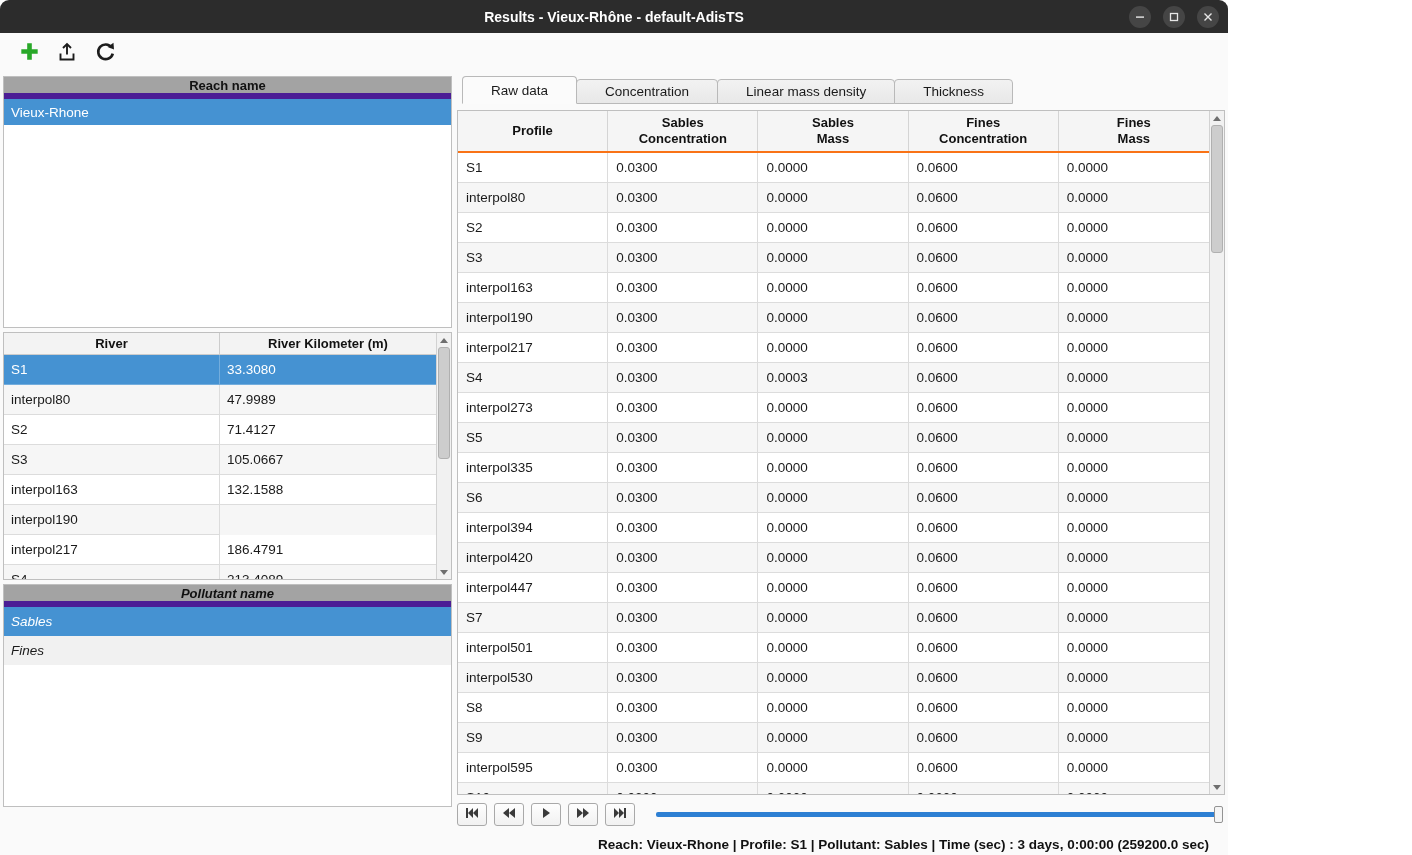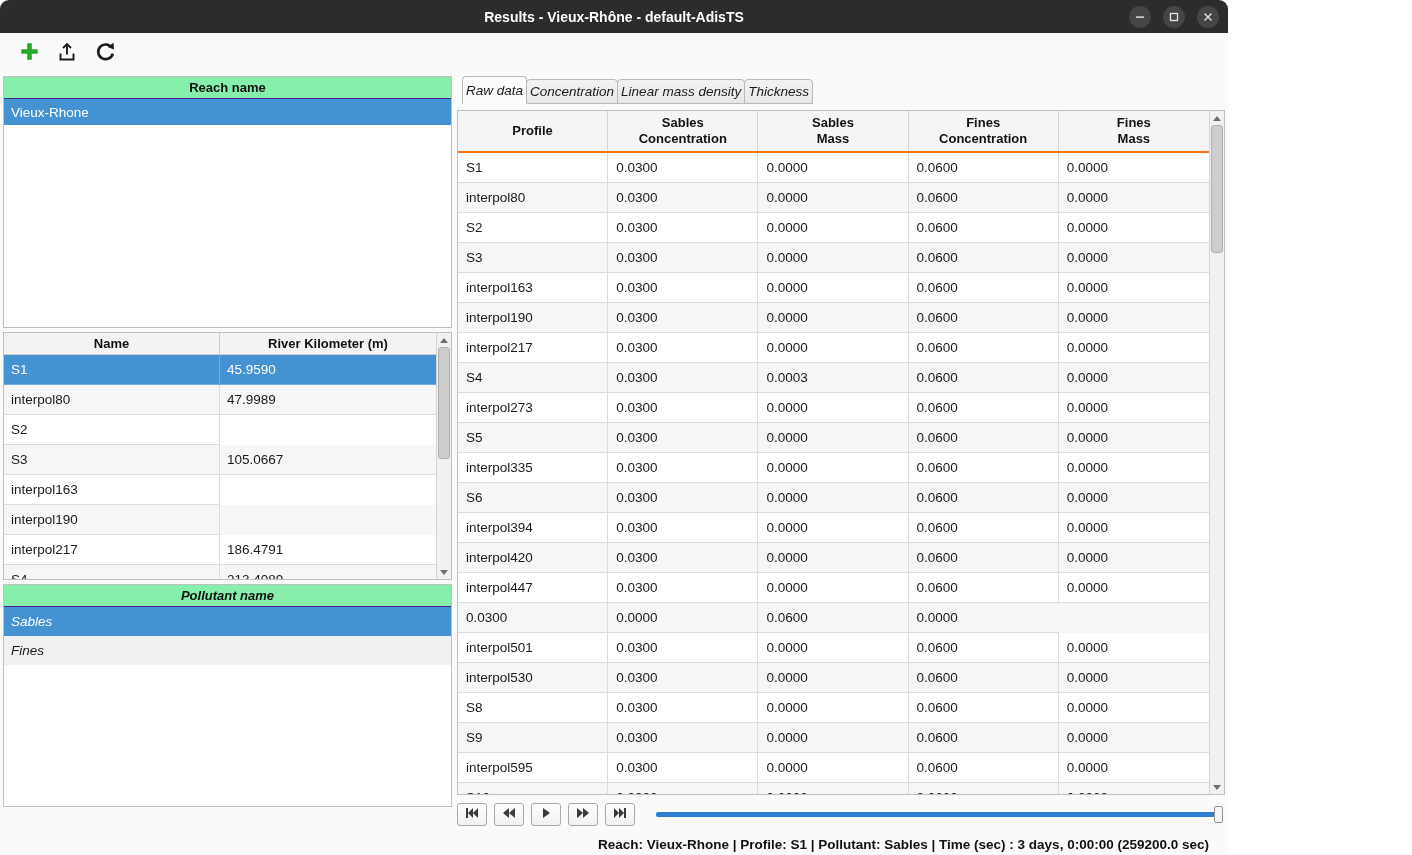--- a/index.html
+++ b/index.html
@@ -24,21 +24,21 @@
   
   .toolbar { height: 40px; flex: 0 0 40px; display: flex; align-items: center; gap: 12px; padding: 0 16px; background: #fafafa; }
   .tool-btn { background: transparent; border: none; width: 26px; height: 26px; display: flex; align-items: center; justify-content: center; cursor: default; }
 
   
   .content { flex: 1; display: flex; gap: 5px; padding: 3px 3px 0 3px; min-height: 0; }
 
   
   .left-panel { width: 449px; flex: 0 0 449px; display: flex; flex-direction: column; gap: 4px; padding-bottom: 26px; }
   .widget { border: 1px solid var(--border); background: #ffffff; display: flex; flex-direction: column; overflow: hidden; }
-  .widget-header { height: 22px; flex: 0 0 22px; background: #86efac; border-bottom: 1px solid #4c1d95; font-weight: 700; font-size: 13px; display: flex; align-items: center; justify-content: center; color: #111; }
+  .widget-header { height: 22px; flex: 0 0 22px; background: #a3a3a3; border-bottom: 6px solid #4c1d95; font-weight: 700; font-size: 13px; display: flex; align-items: center; justify-content: center; color: #111; }
   .reach-widget { height: 252px; flex: 0 0 252px; }
   .profiles-widget { height: 248px; flex: 0 0 248px; flex-direction: row; }
   .pollutant-widget { flex: 1; font-style: italic; }
 
   .list-body { flex: 1; overflow: hidden; background: #fff; }
   .list-item { height: 26px; display: flex; align-items: center; padding: 0 7px; font-size: 13.5px; color: #1a1a1a; }
   .list-item.tall { height: 29px; }
   .list-item.sel { background: var(--selection); color: #ffffff; }
   .list-item.alt { background: #f1f1f1; }
 
@@ -51,21 +51,21 @@
   .prow { height: 30px; display: flex; background: #fff; }
   .prow.alt { background: var(--alt); }
   .prow.sel { background: var(--selection); }
   .prow.sel .pcell { color: #ffffff; border-color: rgba(255,255,255,0.25); }
   .pcell { width: 50%; display: flex; align-items: center; padding: 0 7px; font-size: 13.5px; color: #1a1a1a; border-bottom: 1px solid var(--grid); }
   .pcell.c1 { border-right: 1px solid var(--grid); }
 
   
   .right-panel { flex: 1; display: flex; flex-direction: column; min-width: 0; }
   .tab-bar { height: 28px; flex: 0 0 28px; display: flex; align-items: flex-end; padding-left: 6px; }
-  .tab { padding: 0 3px; font-size: 13.5px; color: #1a1a1a; background: linear-gradient(#f2f2f2, #e8e8e8); border: 1px solid #b9b9b9; border-radius: 4px 4px 0 0; height: 25px; display: flex; align-items: center; margin-left: -1px; font-style: italic; }
+  .tab { padding: 0 28px; font-size: 13.5px; color: #1a1a1a; background: linear-gradient(#f2f2f2, #e8e8e8); border: 1px solid #b9b9b9; border-radius: 4px 4px 0 0; height: 25px; display: flex; align-items: center; margin-left: -1px; }
   .tab.active { background: #fbfbfb; height: 28px; border-bottom-color: transparent; z-index: 2; }
 
   .table-box { flex: 1; margin-top: 6px; border: 1px solid var(--border); background: #ffffff; display: flex; min-height: 0; overflow: hidden; }
   .tmain { flex: 1; display: flex; flex-direction: column; overflow: hidden; }
   .thead { height: 42px; flex: 0 0 42px; display: flex; background: #f5f5f5; border-bottom: 2px solid #f97316; }
   .thcell { width: 20%; display: flex; align-items: center; justify-content: center; text-align: center; font-weight: 700; font-size: 13px; color: #111; white-space: pre-line; border-right: 1px solid #d4d4d4; line-height: 1.25; }
   .thcell:last-child { border-right: none; }
   .trows { flex: 1; overflow: hidden; }
   .trow { height: 30px; display: flex; background: #fff; }
   .trow.alt { background: var(--alt); }
@@ -150,41 +150,43 @@
       <div class="widget reach-widget">
         <div class="widget-header">Reach name</div>
         <div class="list-body">
             <div class="list-item sel">Vieux-Rhone</div>
           </div>
       </div>
 
       <div class="widget profiles-widget">
         <div class="pmain">
           <div class="phead">
-            <div class="phcell c1">Name</div>
+            <div class="phcell c1">River</div>
             <div class="phcell c2">River Kilometer (m)</div>
           </div>
           <div class="prows">
               <div class="prow sel">
                 <div class="pcell c1">S1</div>
-                <div class="pcell c2">45.9590</div>
+                <div class="pcell c2">33.3080</div>
               </div>
               <div class="prow alt">
                 <div class="pcell c1">interpol80</div>
                 <div class="pcell c2">47.9989</div>
               </div>
               <div class="prow">
                 <div class="pcell c1">S2</div>
+                <div class="pcell c2">71.4127</div>
               </div>
               <div class="prow alt">
                 <div class="pcell c1">S3</div>
                 <div class="pcell c2">105.0667</div>
               </div>
               <div class="prow">
                 <div class="pcell c1">interpol163</div>
+                <div class="pcell c2">132.1588</div>
               </div>
               <div class="prow alt">
                 <div class="pcell c1">interpol190</div>
               </div>
               <div class="prow">
                 <div class="pcell c1">interpol217</div>
                 <div class="pcell c2">186.4791</div>
               </div>
               <div class="prow alt">
                 <div class="pcell c1">S4</div>
@@ -333,20 +335,21 @@
                 <div class="tcell">0.0000</div>
               </div>
               <div class="trow">
                 <div class="tcell">interpol447</div>
                 <div class="tcell">0.0300</div>
                 <div class="tcell">0.0000</div>
                 <div class="tcell">0.0600</div>
                 <div class="tcell">0.0000</div>
               </div>
               <div class="trow alt">
+                <div class="tcell">S7</div>
                 <div class="tcell">0.0300</div>
                 <div class="tcell">0.0000</div>
                 <div class="tcell">0.0600</div>
                 <div class="tcell">0.0000</div>
               </div>
               <div class="trow">
                 <div class="tcell">interpol501</div>
                 <div class="tcell">0.0300</div>
                 <div class="tcell">0.0000</div>
                 <div class="tcell">0.0600</div>

